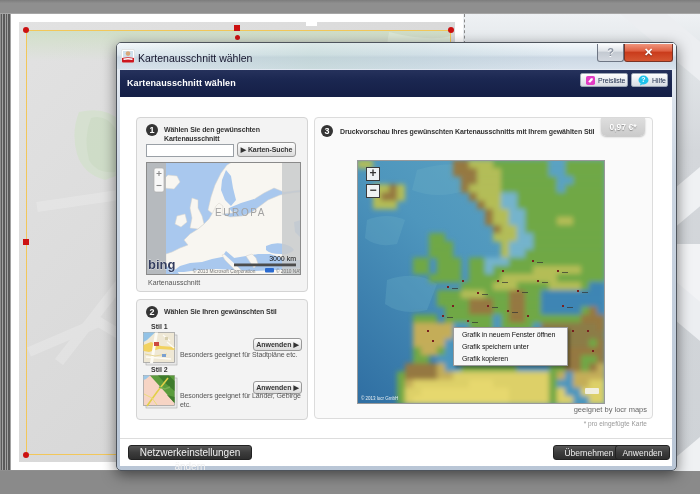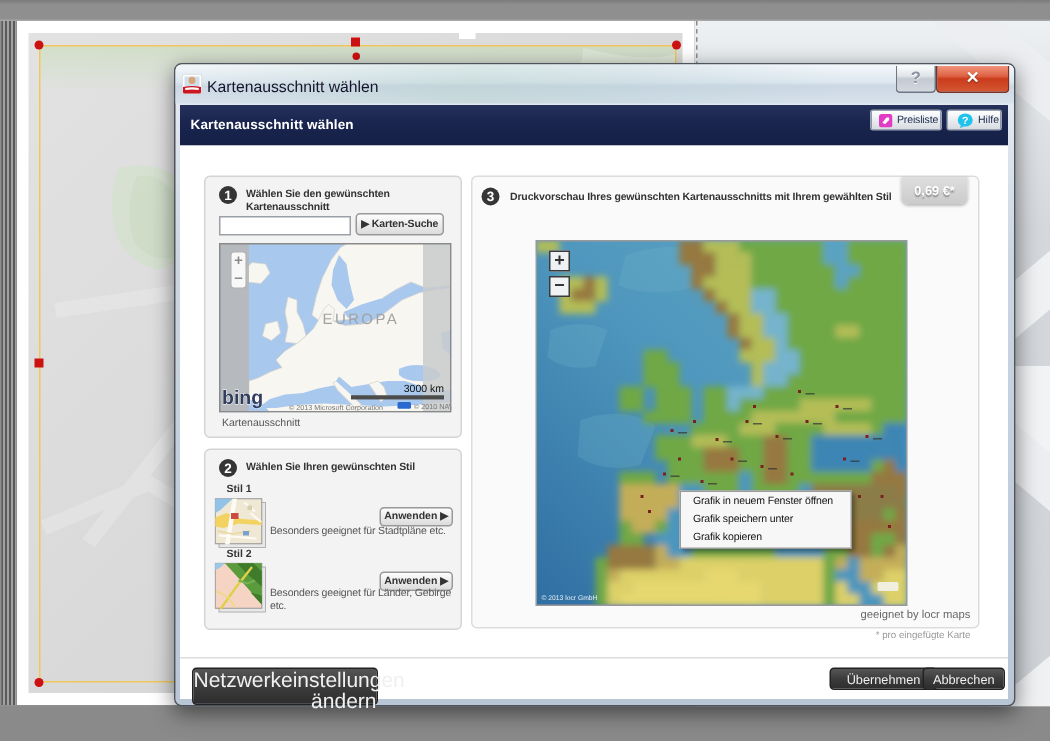--- a/index.html
+++ b/index.html
@@ -188,21 +188,21 @@
     <path d="M16 12 L22 14 L27 12" stroke="#7ab054" stroke-width="1.4" fill="none"></path>
   </g>
 </svg>
 <div class="abs" style="left:253px;top:381px;width:49px;height:13px;border:1px solid #999;border-radius:3px;background:linear-gradient(180deg,#fdfdfd 0%,#ececec 50%,#dcdcdc 100%);font-size:7px;font-weight:bold;color:#333;text-align:center;line-height:12px;">Anwenden ▶</div>
 <div class="abs" style="left:180px;top:392px;width:126px;font-size:7px;letter-spacing:-0.1px;color:#555;line-height:1.25;">Besonders geeignet für Länder, Gebirge etc.</div>
 
 <div class="abs" style="left:314px;top:117px;width:339px;height:302px;background:#fafafa;border:1px solid #dcdcdc;border-radius:4px;"></div>
 <div class="abs" style="left:321px;top:125px;width:12px;height:12px;border-radius:50%;background:#353535;color:#fff;font-size:9px;font-weight:bold;text-align:center;line-height:12px;">3</div>
 <div class="abs" style="left:340px;top:128px;width:320px;font-size:7px;letter-spacing:-0.1px;font-weight:bold;color:#333;">Druckvorschau Ihres gewünschten Kartenausschnitts mit Ihrem gewählten Stil</div>
 
-<div class="abs" style="left:601px;top:118px;width:44px;height:18px;border-radius:0 0 5px 5px;background:linear-gradient(180deg,#dedede 0%,#cbcbcb 100%);box-shadow:0 1px 2px rgba(0,0,0,0.25);color:#fff;font-weight:bold;font-size:8.5px;text-align:center;line-height:18px;text-shadow:0 1px 1px rgba(0,0,0,0.35);">0,69 €*</div>
+<div class="abs" style="left:601px;top:118px;width:44px;height:18px;border-radius:0 0 5px 5px;background:linear-gradient(180deg,#dedede 0%,#cbcbcb 100%);box-shadow:0 1px 2px rgba(0,0,0,0.25);color:#fff;font-weight:bold;font-size:8.5px;text-align:center;line-height:18px;text-shadow:0 1px 1px rgba(0,0,0,0.35);">0,97 €*</div>
 
 <svg class="abs" style="left:357px;top:160px;" width="248" height="244" viewBox="0 0 248 244">
   <defs>
     <linearGradient id="oc" x1="0" y1="1" x2="1" y2="0">
       <stop offset="0" stop-color="#2f6ea2"></stop>
       <stop offset="0.5" stop-color="#4e96bd"></stop>
       <stop offset="1" stop-color="#62a8c4"></stop>
     </linearGradient>
     <filter id="mblur" x="-5%" y="-5%" width="110%" height="110%">
         <feGaussianBlur stdDeviation="2.5"></feGaussianBlur>
@@ -469,15 +469,15 @@
 
 <div class="abs" style="left:453px;top:327px;width:115px;height:39px;background:#f7f7f7;border:1px solid #9a9a9a;box-shadow:2px 2px 3px rgba(0,0,0,0.35);"></div>
 <div class="abs" style="left:462px;top:331px;font-size:7px;letter-spacing:-0.1px;color:#111;">Grafik in neuem Fenster öffnen</div>
 <div class="abs" style="left:462px;top:343px;font-size:7px;letter-spacing:-0.1px;color:#111;">Grafik speichern unter</div>
 <div class="abs" style="left:462px;top:355px;font-size:7px;letter-spacing:-0.1px;color:#111;">Grafik kopieren</div>
 
 <div class="abs" style="left:497px;top:405px;width:150px;font-size:7.5px;color:#666;text-align:right;">geeignet by locr maps</div>
 <div class="abs" style="left:497px;top:420px;width:150px;font-size:6.5px;color:#999;text-align:right;">* pro eingefügte Karte</div>
 
 <div class="abs" style="left:120px;top:438px;width:552px;height:1px;background:#ddd;"></div>
-<div class="abs" style="left:128px;top:445px;width:124px;height:25px;border-radius:3px;background:linear-gradient(180deg,#565656 0%,#3c3c3c 50%,#2e2e2e 100%);border:1px solid #222;color:#f0f0f0;font-size:14px;text-align:right;line-height:14px;">Netzwerkeinstellungen ändern</div>
+<div class="abs" style="left:128px;top:445px;width:124px;height:15px;border-radius:3px;background:linear-gradient(180deg,#565656 0%,#3c3c3c 50%,#2e2e2e 100%);border:1px solid #222;color:#f0f0f0;font-size:10px;text-align:center;line-height:14px;">Netzwerkeinstellungen ändern</div>
 <div class="abs" style="left:553px;top:445px;width:72px;height:15px;border-radius:3px;background:linear-gradient(180deg,#565656 0%,#3c3c3c 50%,#2e2e2e 100%);border:1px solid #222;color:#f0f0f0;font-size:8.5px;text-align:center;line-height:14px;">Übernehmen</div>
-<div class="abs" style="left:615px;top:445px;width:55px;height:15px;border-radius:3px;background:linear-gradient(180deg,#565656 0%,#3c3c3c 50%,#2e2e2e 100%);border:1px solid #222;color:#f0f0f0;font-size:8.5px;text-align:center;line-height:14px;">Abbrechen</div>
+<div class="abs" style="left:615px;top:445px;width:55px;height:15px;border-radius:3px;background:linear-gradient(180deg,#565656 0%,#3c3c3c 50%,#2e2e2e 100%);border:1px solid #222;color:#f0f0f0;font-size:8.5px;text-align:center;line-height:14px;">Anwenden</div>
 
 </body></html>

